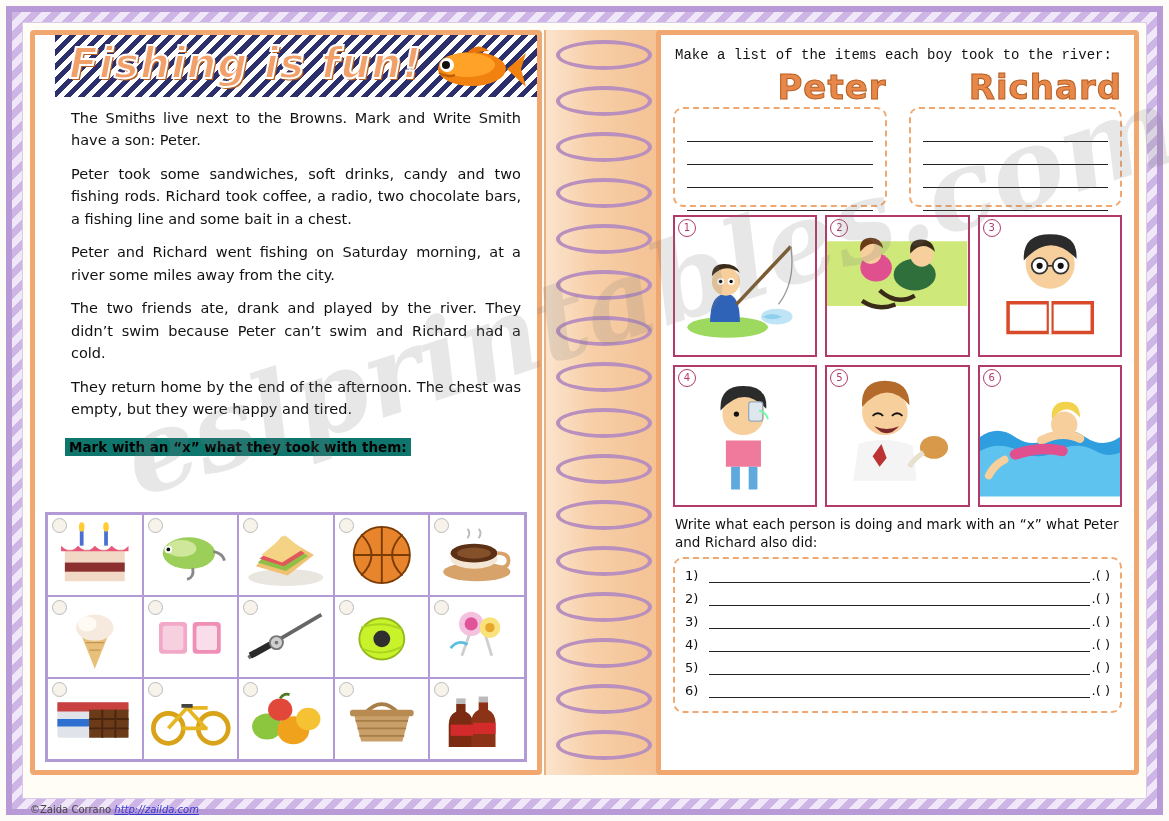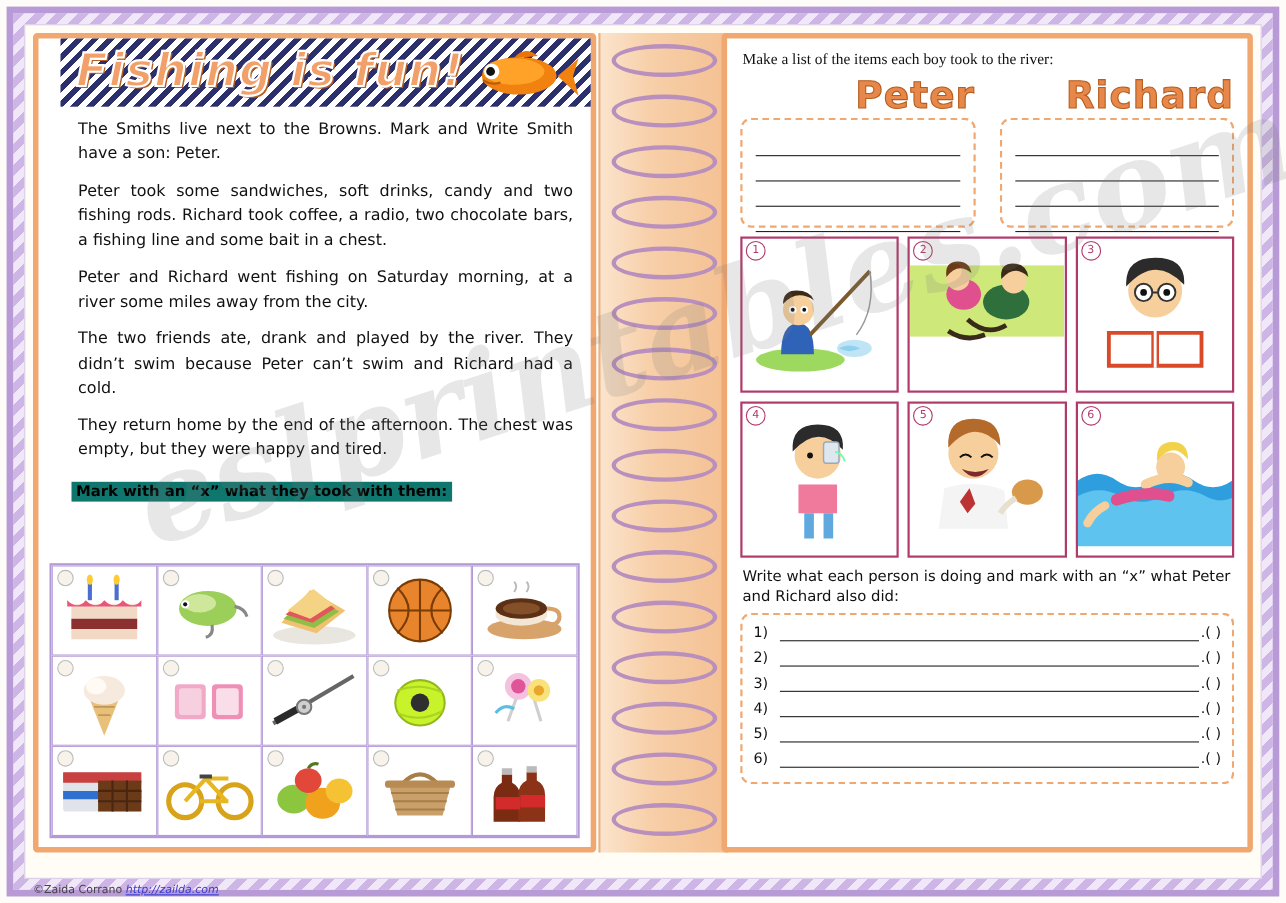--- a/index.html
+++ b/index.html
@@ -100,21 +100,21 @@
     box-sizing:border-box;
     background:transparent;
   }
   
   .right-panel{
     position:absolute;left:630px;top:4px;right:4px;height:745px;
     border:5px solid #f0a770;border-radius:4px;background:#ffffff;
     box-sizing:border-box;padding:10px 12px;
   }
   .instr{
-    font-family:Liberation Serif, serif;font-size:14px;color:#111;margin:2px 0 4px 2px;
+    font-family:Liberation Mono, monospace;font-size:14px;color:#111;margin:2px 0 4px 2px;
   }
   .names-row{display:flex;gap:22px;margin-top:4px;}
   .name-box{flex:1;}
   .name-title{
     text-align:right;font-family:"DejaVu Sans", sans-serif;font-weight:bold;font-size:34px;
     color:#e8874a;-webkit-text-stroke:1px #b35e20;letter-spacing:1px;
   }
   .lines-box{
     border:2px dashed #f0a770;border-radius:10px;padding:10px 12px;height:100px;box-sizing:border-box;
   }

